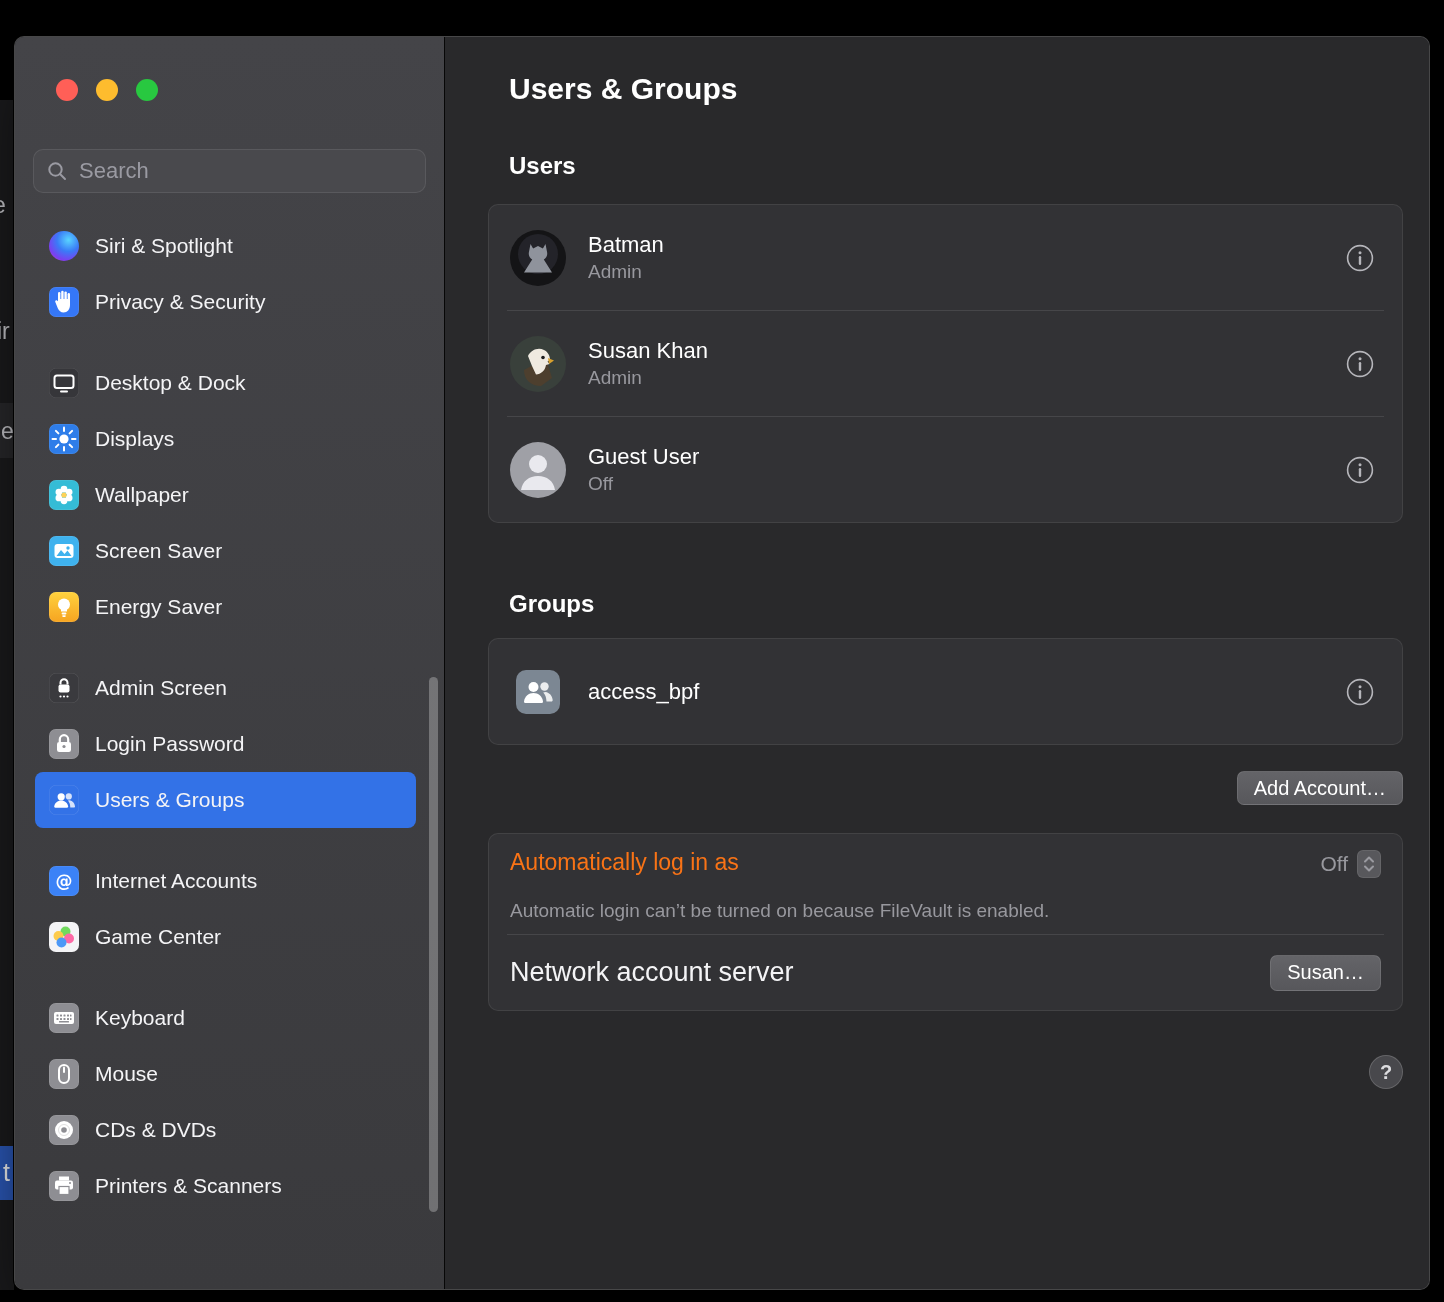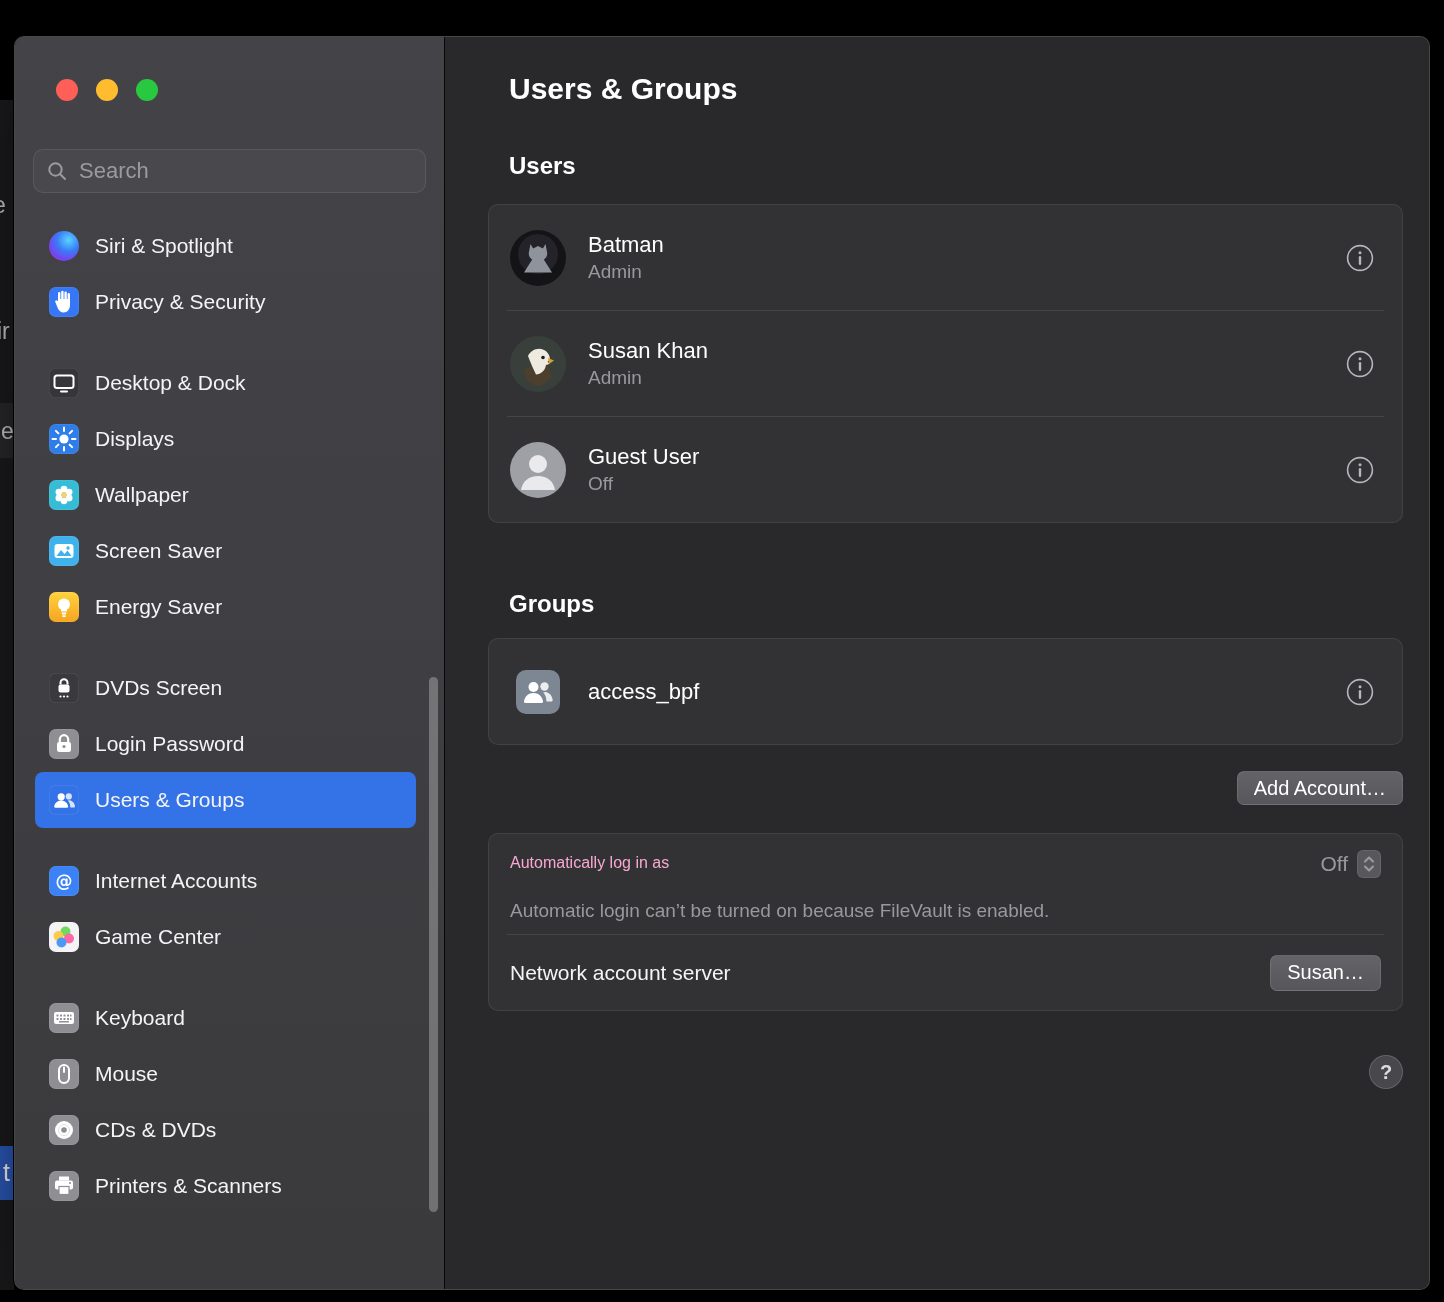--- a/index.html
+++ b/index.html
@@ -121,31 +121,31 @@
   .btn {
     background:linear-gradient(#646468,#57575b);
     border:1px solid rgba(255,255,255,.10);
     border-radius:7px; color:#fff; font-size:20px; font-family:inherit;
     height:34px; padding:0 16px; display:flex; align-items:center; cursor:default;
     box-sizing:border-box;
   }
 
   .card.settings { margin-top:28px; }
   .al-row { display:flex; justify-content:space-between; align-items:flex-start; padding:16px 21px 0 21px; height:100px; box-sizing:border-box; }
-  .al-label { font-size:16px; line-height:25px; color:#f9a8d4; }
+  .al-label { font-size:23px; line-height:25px; color:#f97316; }
   .al-note  { font-size:19px; line-height:24px; color:#98989e; margin-top:24px; }
   .al-right { display:flex; align-items:center; gap:9px; margin-top:0; }
   .al-value { font-size:21px; color:#98989e; }
   .stepper {
     width:24px; height:28px; border-radius:6px; background:#58585c;
     border:1px solid rgba(255,255,255,.08);
     display:flex; align-items:center; justify-content:center; box-sizing:border-box;
   }
   .net-row { height:75px; display:flex; align-items:center; justify-content:space-between; padding:0 21px; }
-  .net-label { font-size:21px; color:#f4f4f6; }
+  .net-label { font-size:27px; color:#f4f4f6; }
   .btn.edit { height:36px; }
 
   .help-row { display:flex; justify-content:flex-end; margin-top:44px; }
   .help-btn {
     width:34px; height:34px; border-radius:50%;
     background:#48484c; border:1px solid rgba(255,255,255,.16);
     color:#dcdcdf; font-size:20px; font-weight:700;
     display:flex; align-items:center; justify-content:center; box-sizing:border-box; cursor:default;
   }
 </style>
@@ -275,21 +275,21 @@
           <svg width="30" height="30" viewBox="0 0 30 30">
               <path d="M11.5 11.5V9.8a3.5 3.5 0 017 0v1.7" fill="none" stroke="#fff" stroke-width="2"></path>
               <rect x="9.5" y="11.5" width="11" height="8" rx="2" fill="#fff"></rect>
               <g fill="#fff">
                 <circle cx="11.5" cy="23.5" r="1.1"></circle>
                 <circle cx="15" cy="23.5" r="1.1"></circle>
                 <circle cx="18.5" cy="23.5" r="1.1"></circle>
               </g>
             </svg>
         </span>
-        <span class="sb-label">DVDs Screen</span>
+        <span class="sb-label">Admin Screen</span>
       </div>
       <div class="sb-item">
         <span class="tile t-gray">
           <svg width="30" height="30" viewBox="0 0 30 30">
               <path d="M10.8 13V10.4a4.2 4.2 0 018.4 0V13" fill="none" stroke="#fff" stroke-width="2.2"></path>
               <rect x="8" y="13" width="14" height="10" rx="2.2" fill="#fff"></rect>
               <circle cx="15" cy="17.5" r="1.6" fill="#8e8e93"></circle>
             </svg>
         </span>
         <span class="sb-label">Login Password</span>

